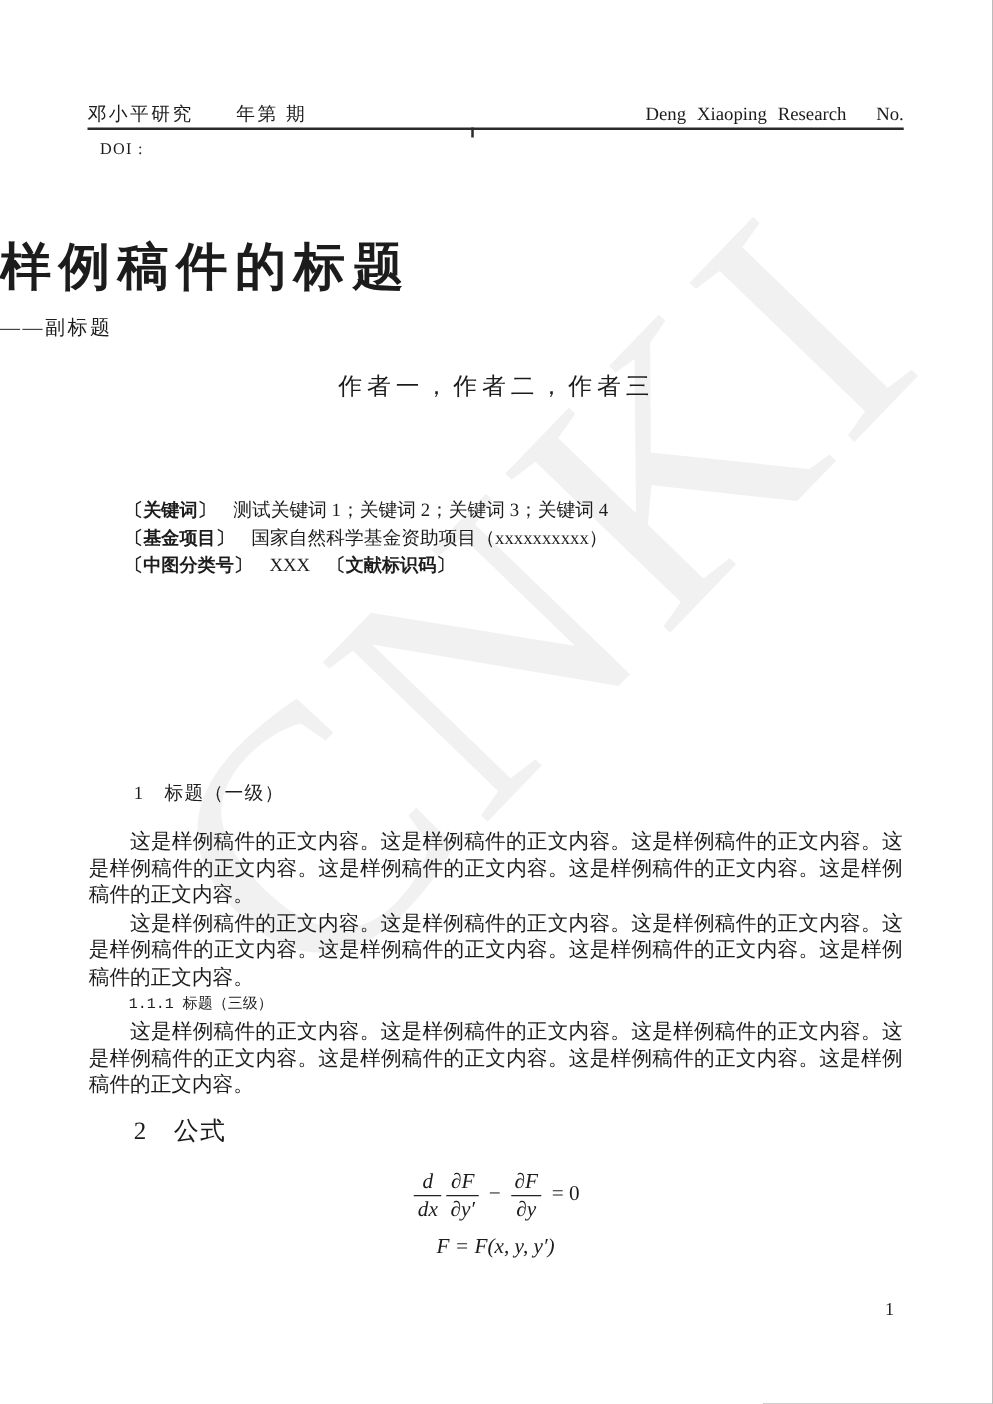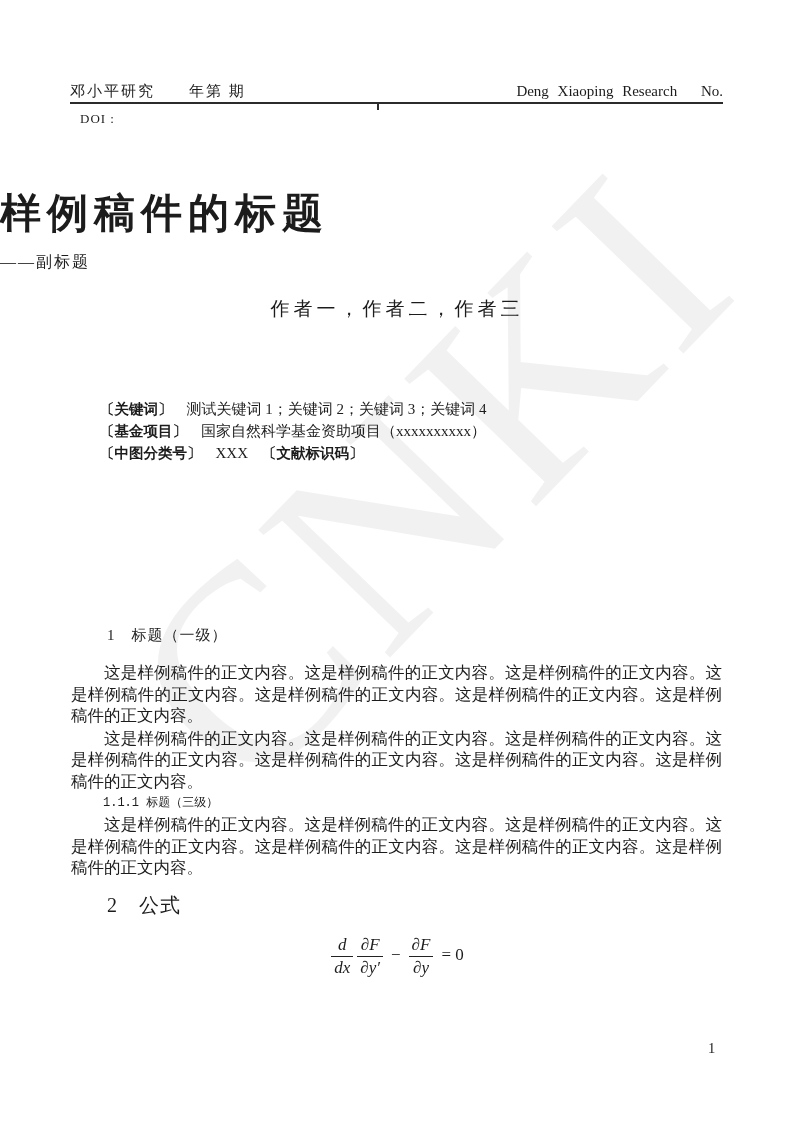--- a/index.html
+++ b/index.html
@@ -97,17 +97,18 @@
     <h2 class="h-l1">1　标题（一级）</h2>
     <p class="body-p">这是样例稿件的正文内容。这是样例稿件的正文内容。这是样例稿件的正文内容。这是样例稿件的正文内容。这是样例稿件的正文内容。这是样例稿件的正文内容。这是样例稿件的正文内容。</p>
     <p class="body-p">这是样例稿件的正文内容。这是样例稿件的正文内容。这是样例稿件的正文内容。这是样例稿件的正文内容。这是样例稿件的正文内容。这是样例稿件的正文内容。这是样例稿件的正文内容。</p>
     <h4 class="h-l3">1.1.1 标题（三级）</h4>
     <p class="body-p">这是样例稿件的正文内容。这是样例稿件的正文内容。这是样例稿件的正文内容。这是样例稿件的正文内容。这是样例稿件的正文内容。这是样例稿件的正文内容。这是样例稿件的正文内容。</p>
     <h2 class="h-f">2　公式</h2>
 
     <div class="formula">
       <span class="frac"><span class="num">d</span><span class="den">dx</span></span><span class="frac"><span class="num">∂F</span><span class="den">∂y′</span></span><span class="op">−</span><span class="frac"><span class="num">∂F</span><span class="den">∂y</span></span><span class="rhs">= 0</span>
     </div>
+    <div class="formula2">F = F(x, y, y′)</div>
   </div>
 
   <div class="page-number">1</div>
 
 </div>
 
 </body></html>

